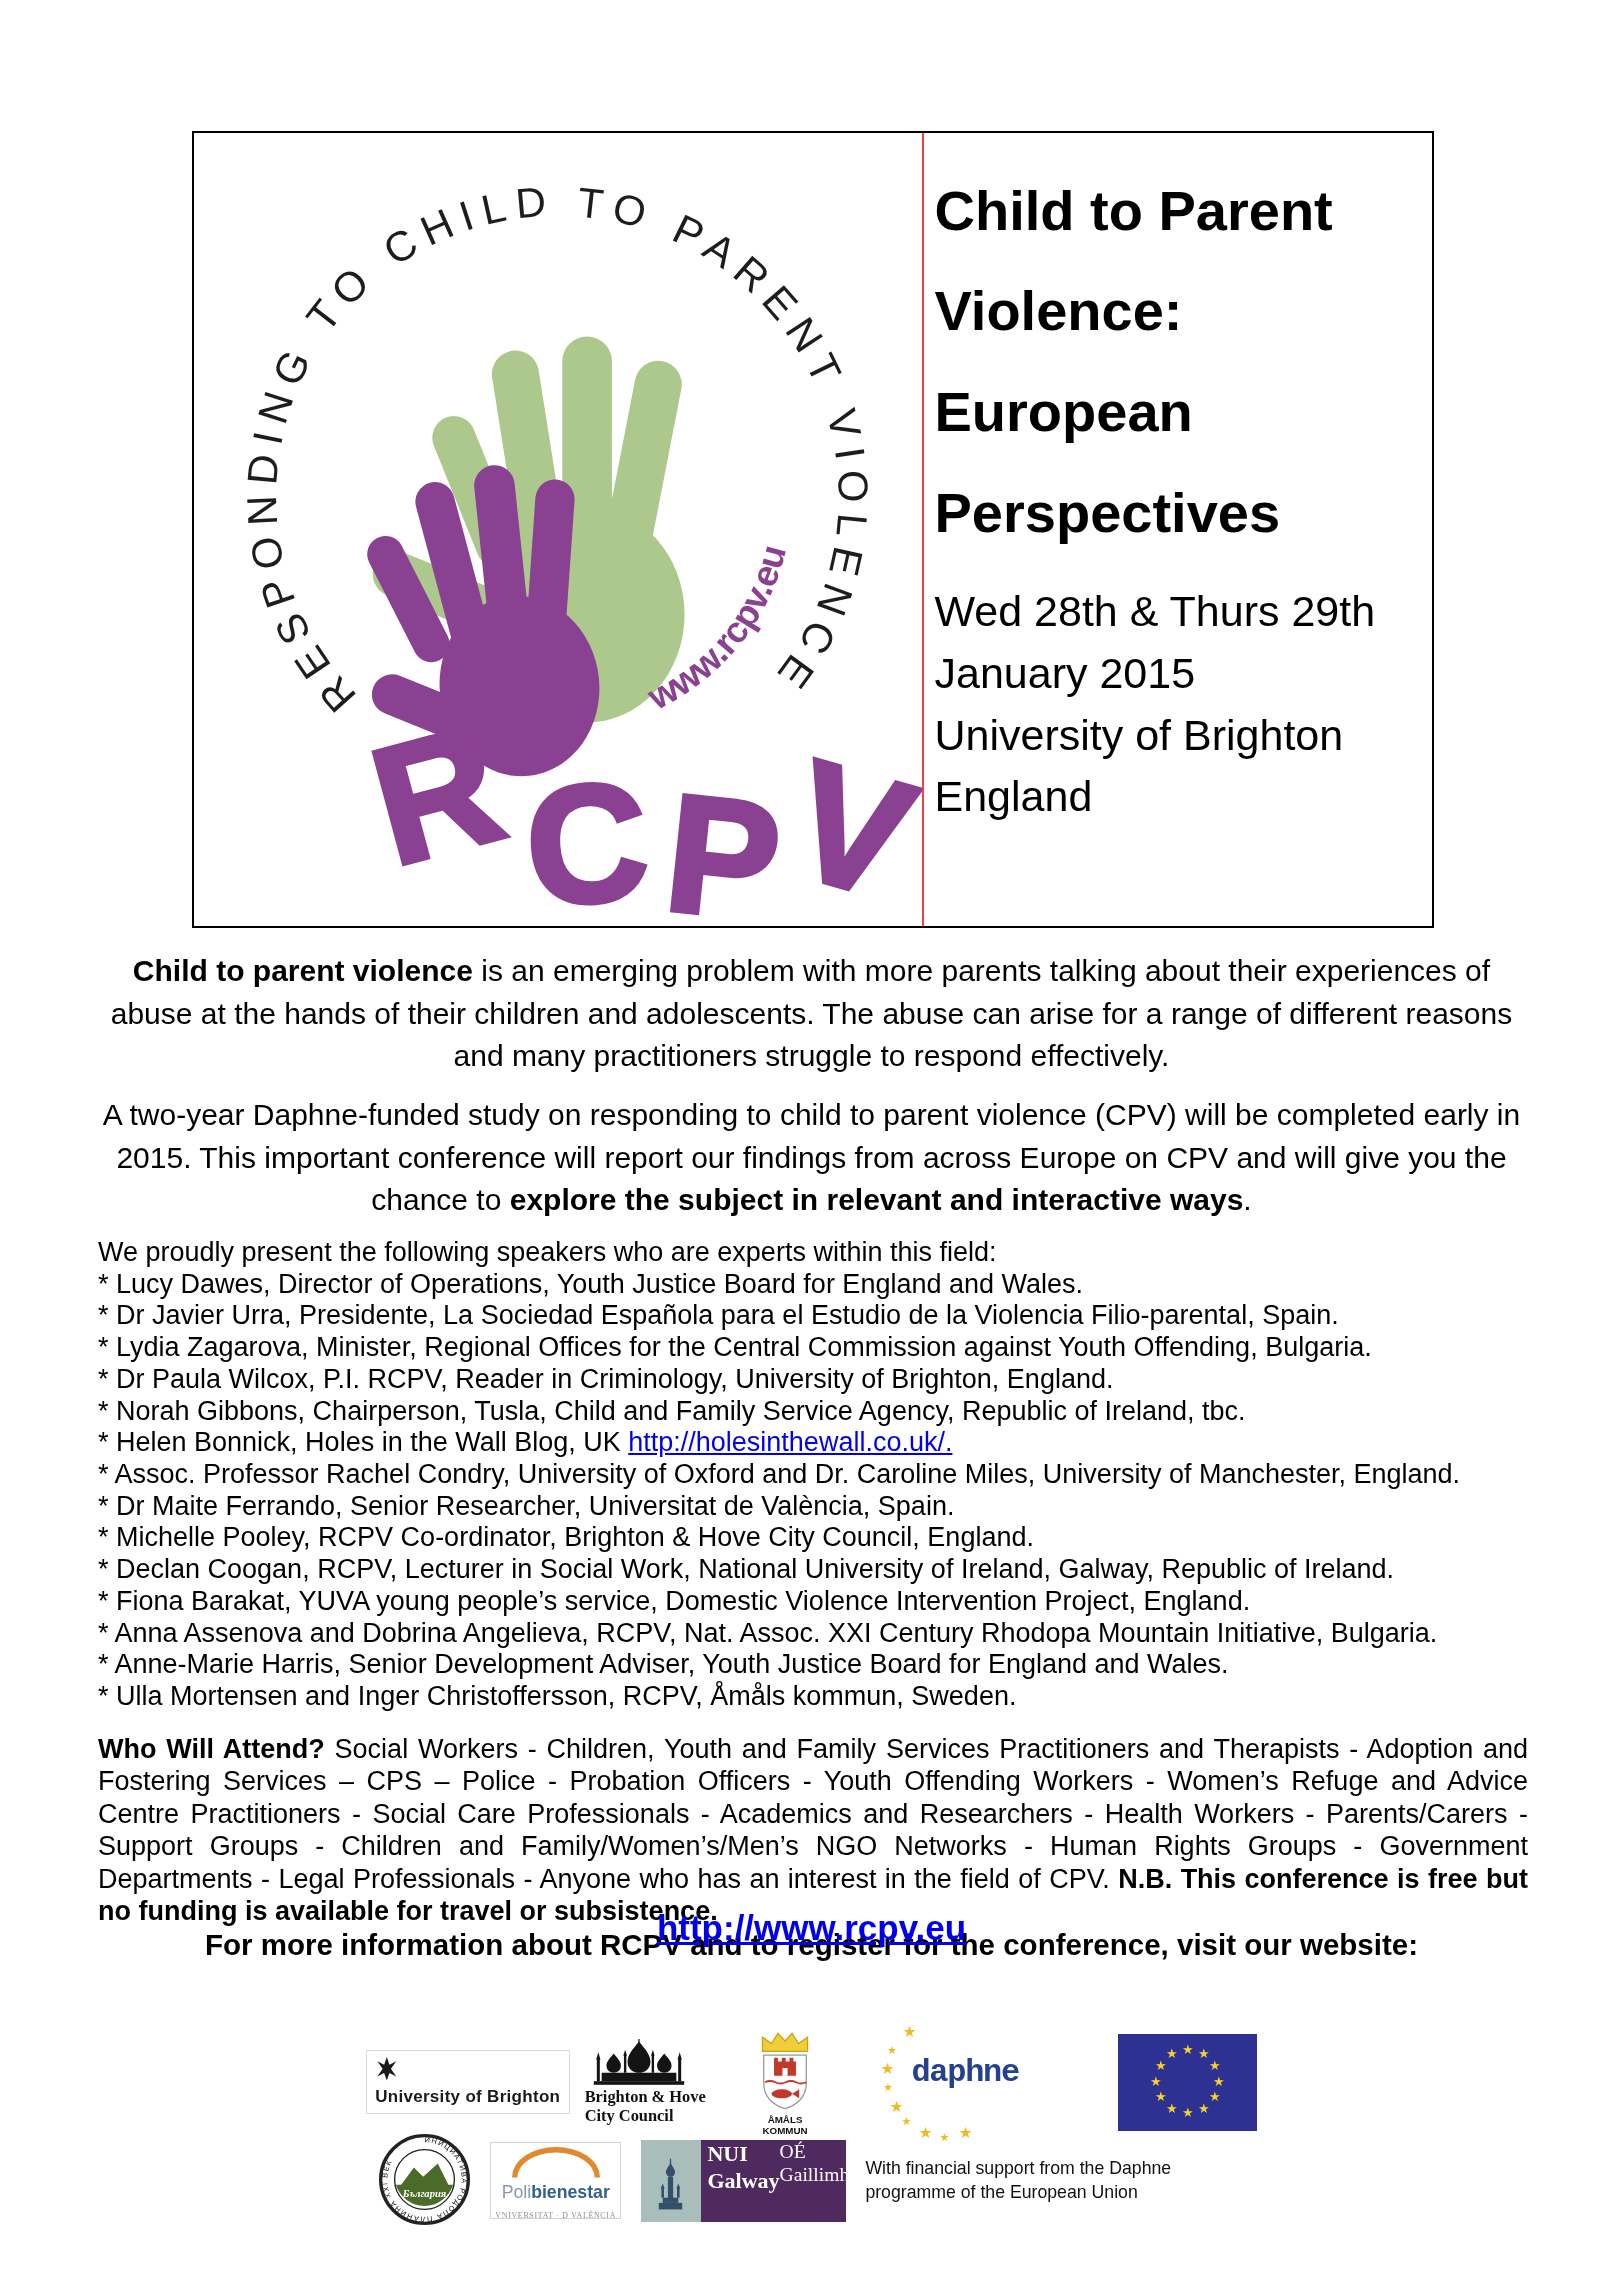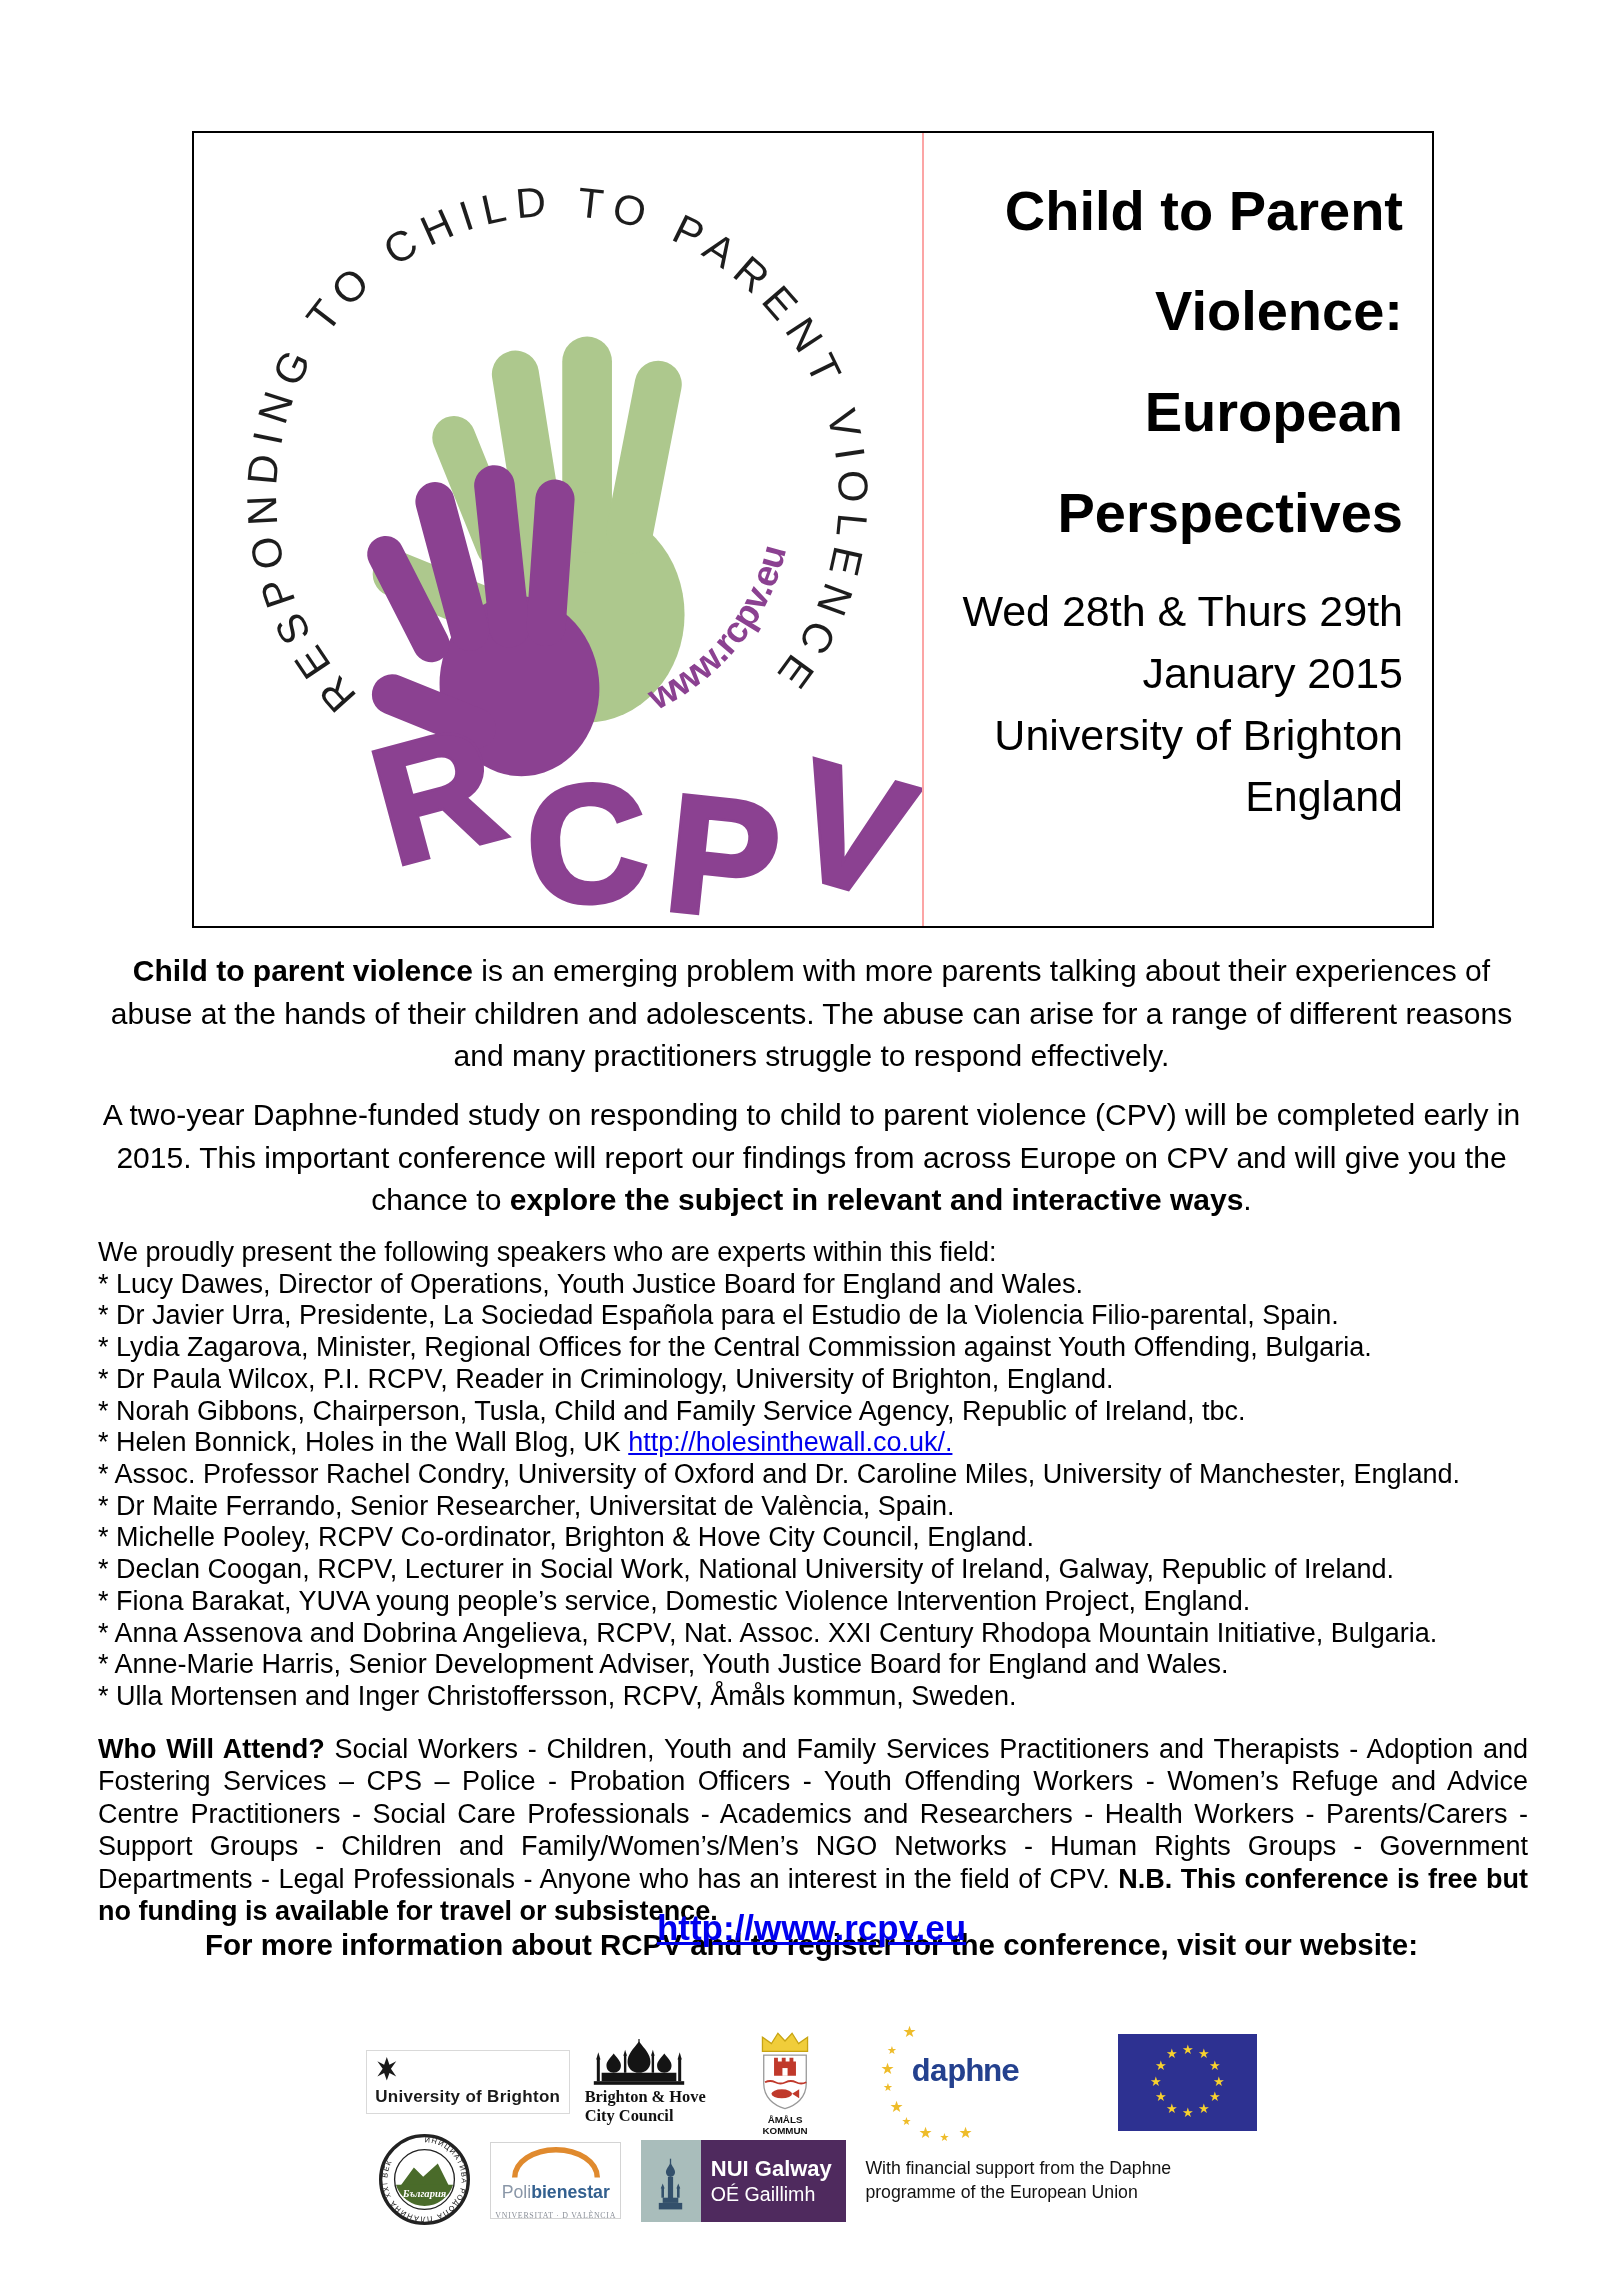--- a/index.html
+++ b/index.html
@@ -4,22 +4,22 @@
 <style>
   html,body{margin:0;padding:0;background:#fff}
   .page{position:relative;width:1623px;height:2295px;background:#fff;
         font-family:"Liberation Sans",sans-serif;color:#000;overflow:hidden}
 
   
   .header-box{position:absolute;left:192px;top:131px;width:1242px;height:797px;
               border:2.6px solid #000;display:flex;box-sizing:border-box}
   .logo-cell{width:728px;height:100%;position:relative;box-sizing:border-box}
   .logo-cell svg{position:absolute;left:0;top:0;width:100%;height:100%}
-  .title-cell{flex:1;border-left:2px solid #fca5a5;box-sizing:border-box;
-              padding:27.5px 29px 0 10.5px;text-align:right}
+  .title-cell{flex:1;border-left:2px solid #ef4444;box-sizing:border-box;
+              padding:27.5px 29px 0 10.5px;}
   .t-line{font-size:56px;font-weight:bold;line-height:1.8;white-space:nowrap}
   .date-block{margin-top:17px}
   .d-line{font-size:43px;line-height:1.44;white-space:nowrap}
 
   
   .circ-text{font-family:"Liberation Sans",sans-serif;font-size:64px;fill:#1d1d1d}
   .url-text{font-family:"Liberation Sans",sans-serif;font-size:56px;font-weight:bold;
             fill:#8b4191;letter-spacing:3px}
   .acro{font-family:"Liberation Sans",sans-serif;font-size:255px;font-weight:bold;
         fill:#8b4191;stroke:#8b4191;stroke-width:8;paint-order:stroke}
@@ -74,21 +74,21 @@
         box-sizing:border-box;text-align:center;padding-top:2.6px}
   .poli .p-light{color:#8a97a8;font-size:17.7px}
   .poli .p-bold{color:#33608f;font-size:17.7px;font-weight:bold}
   .poli .p-sub{display:block;font-family:"Liberation Serif",serif;font-size:7.9px;
                letter-spacing:0.7px;color:#8a8f98;margin-top:8px}
 
   .nui{display:flex;flex:none}
   .nui-icon{width:60px;height:82px;background:#a9bdbb;display:flex;
             align-items:flex-end;justify-content:center}
   .nui-text{width:145px;height:82px;background:#4f2a5e;color:#fff;
-            font-family:Liberation Sans, sans-serif;display:flex;flex-direction:column;
+            font-family:Liberation Serif, serif;display:flex;
             justify-content:center;padding-left:10px;box-sizing:border-box}
   .nui-l1{font-size:22px;font-weight:bold;line-height:1.25}
   .nui-l2{font-size:19.6px;line-height:1.2}
 
   .support{width:380px;font-size:17.7px;line-height:1.35;color:#111}
 </style>
 </head>
 <body>
 
 <div class="page">

